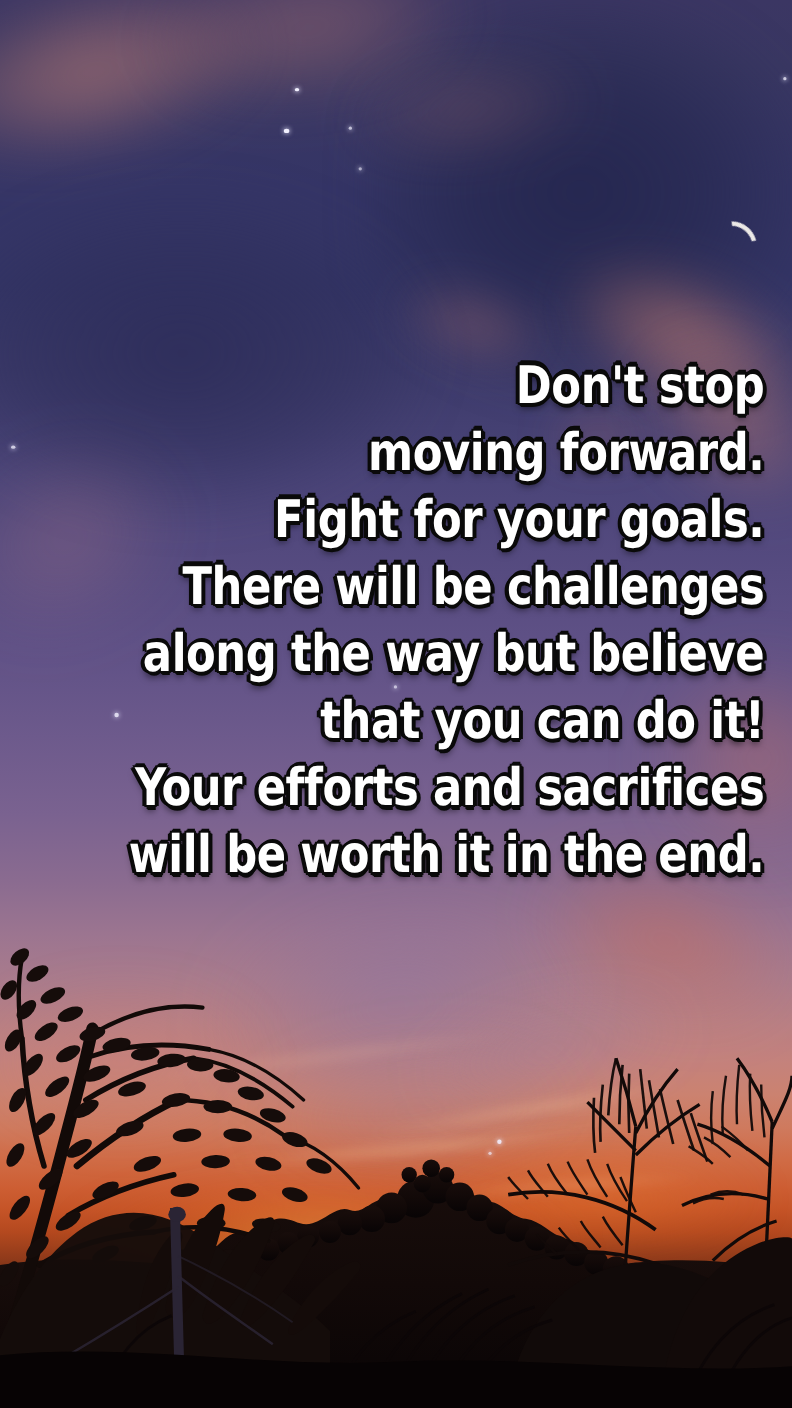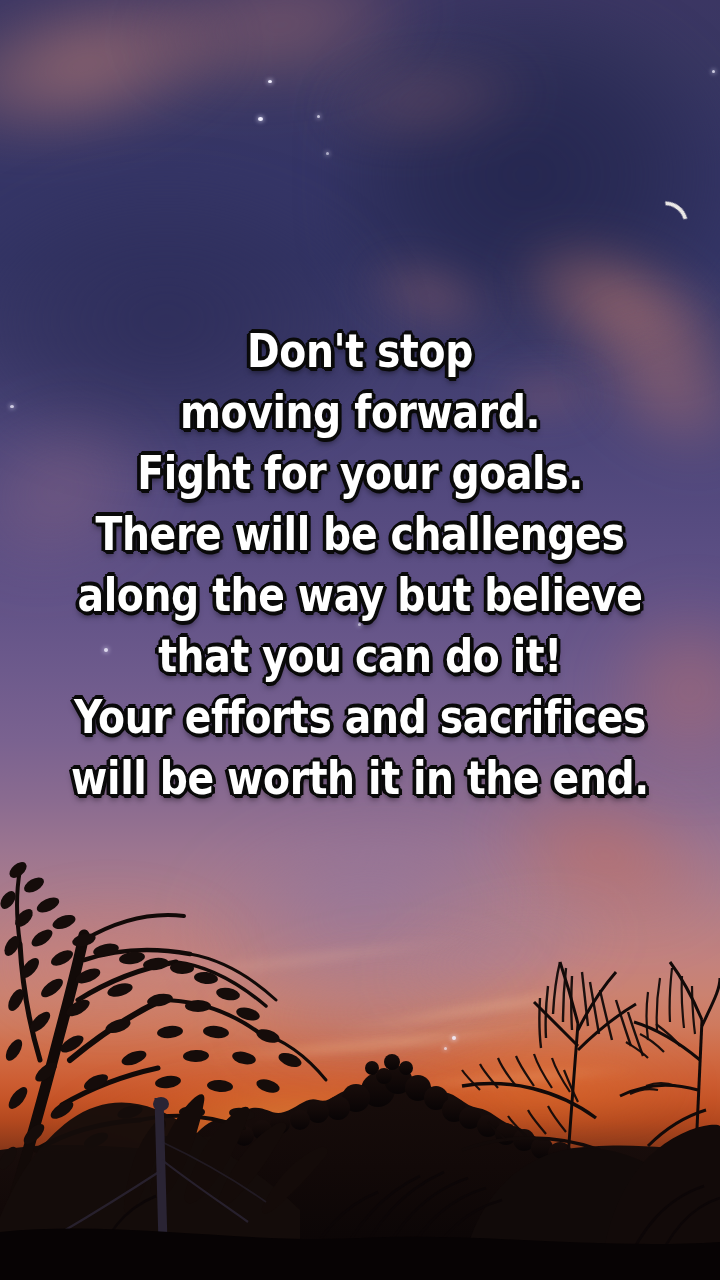--- a/index.html
+++ b/index.html
@@ -199,21 +199,21 @@
     pointer-events: none;
   }
   .silhouette svg { display: block; width: 720px; height: 1280px; }
 
   
   .quote {
     position: absolute;
     left: 0;
     right: 0;
     top: 320px;
-    text-align: center;
+    text-align: right;
     z-index: 40;
   }
   .quote-line {
     display: block;
     font-family: "Liberation Sans Narrow", "DejaVu Sans Condensed", "Liberation Sans", sans-serif;
     font-weight: 700;
     font-size: 47px;
     line-height: 61px;
     letter-spacing: -0.4px;
     color: #ffffff;

